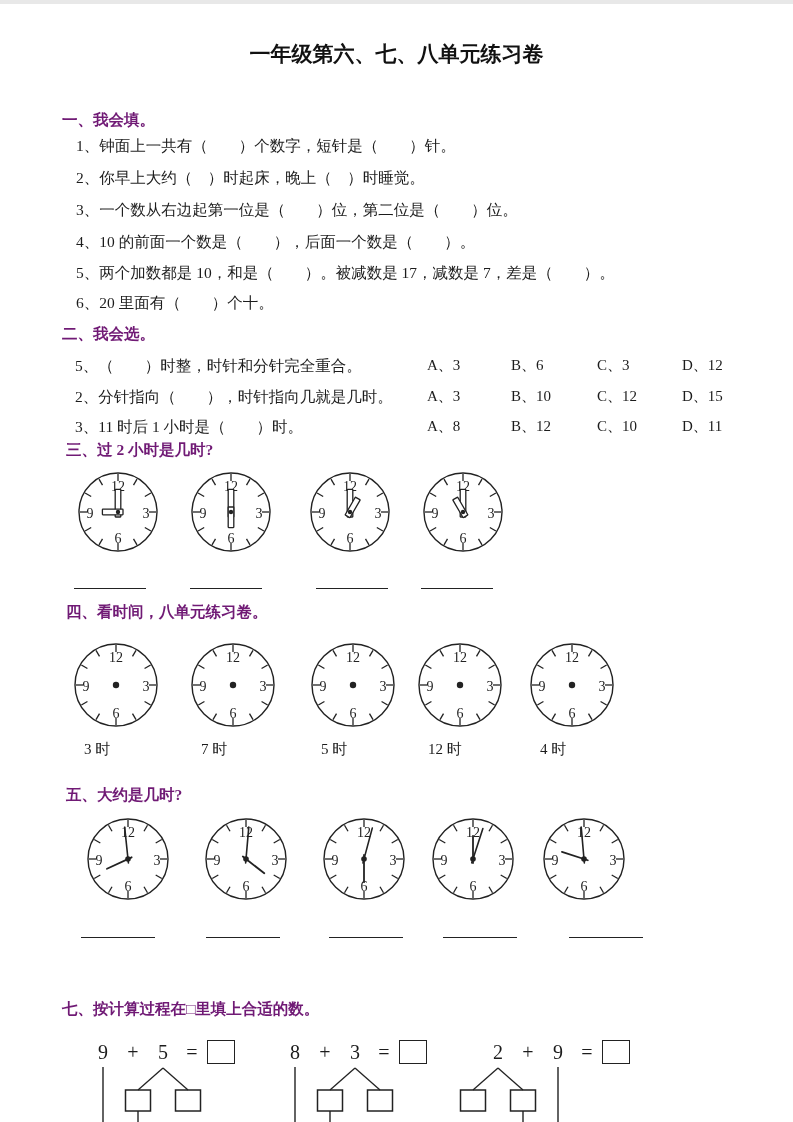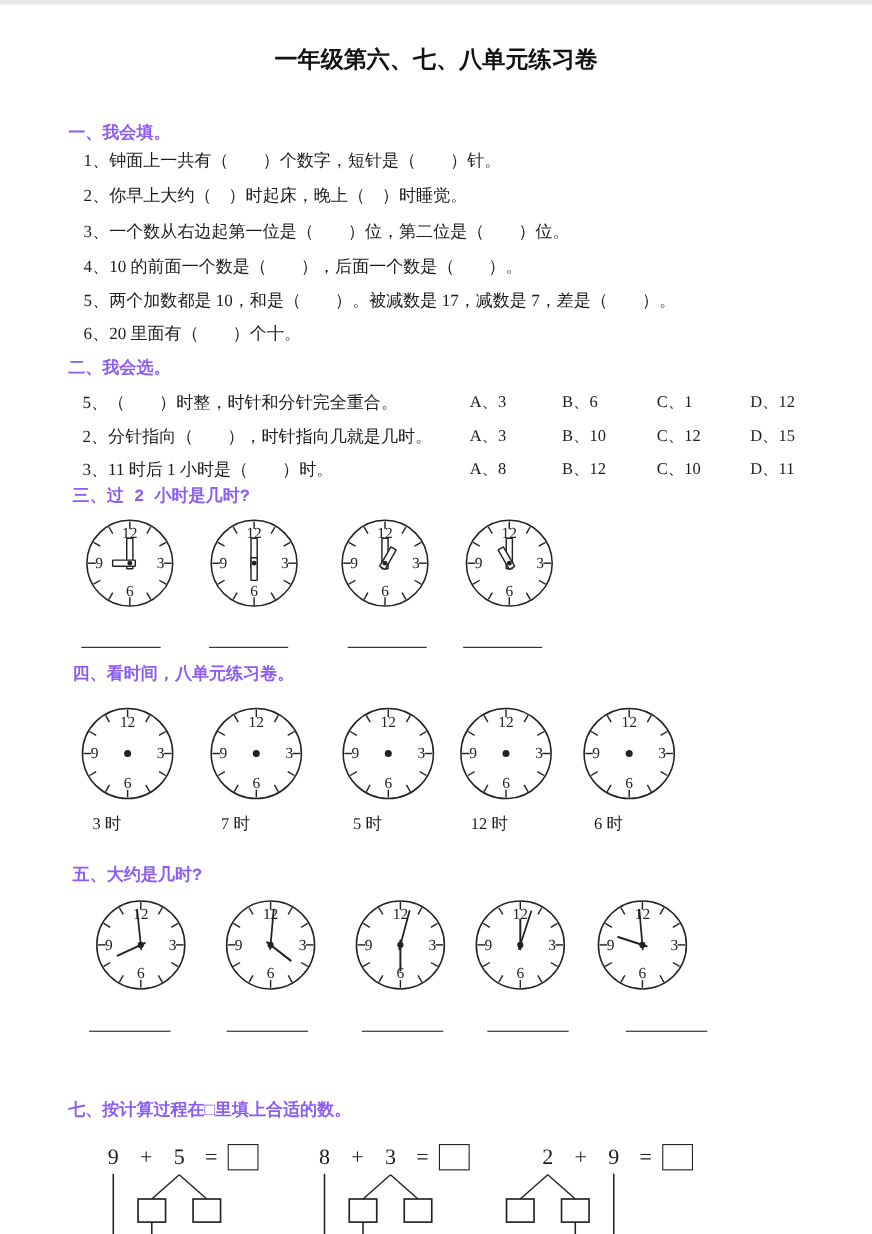--- a/index.html
+++ b/index.html
@@ -4,22 +4,22 @@
 <style>
   html,body{margin:0;padding:0;background:#e8e8e8;}
   .page{position:relative;width:766px;height:1122px;background:#ffffff;margin:4px auto;
         font-family:"Liberation Serif",serif;color:#1c1c1c;overflow:hidden;padding-left:33px;}
   .title{position:absolute;left:0;top:36px;width:793px;text-align:center;
          font-family:"Liberation Sans",sans-serif;font-weight:bold;font-size:21px;color:#111;}
   .name-row{position:absolute;left:214px;top:72px;font-size:15.5px;white-space:nowrap;}
   .name-row .lbl{display:inline-block;}
   .uline{display:inline-block;border-bottom:1.2px solid #777;height:16px;vertical-align:bottom;}
   .w80{width:80px;} .w85{width:85px;} .w95{width:97px;}
-  .h{position:absolute;font-family:Liberation Mono, monospace;font-weight:bold;
-     font-size:15.5px;color:#8b5cf6;white-space:nowrap;}
+  .h{position:absolute;font-family:Liberation Serif, serif;font-weight:bold;
+     font-size:15.5px;color:#701a75;white-space:nowrap;}
   .q{position:absolute;font-size:15.5px;white-space:nowrap;}
   .opt{position:absolute;font-size:15px;white-space:nowrap;}
   .ansline{position:absolute;border-bottom:1.7px solid #222;height:0;}
   .clabel{position:absolute;width:64px;margin-left:-32px;text-align:left;font-size:15px;}
   .eqd{position:absolute;width:24px;margin-left:-12px;text-align:center;font-size:20px;}
   .eqbox{position:absolute;border:1.6px solid #222;background:#fff;}
   #art{position:absolute;left:0;top:0;}
 </style>
 </head>
 <body>
@@ -37,21 +37,21 @@
       <div class="q" style="left:76px;top:228px">4、10 的前面一个数是（　　），后面一个数是（　　）。</div>
       <div class="q" style="left:76px;top:259px">5、两个加数都是 10，和是（　　）。被减数是 17，减数是 7，差是（　　）。</div>
       <div class="q" style="left:76px;top:289px">6、20 里面有（　　）个十。</div>
     </div>
 
   <div class="h" style="left:62px;top:320px">二、我会选。</div>
   <div id="s2">
       <div class="q" style="left:75px;top:352px">5、（　　）时整，时针和分针完全重合。</div>
       <div class="opt" style="left:427px;top:352px">A、3</div>
       <div class="opt" style="left:511px;top:352px">B、6</div>
-      <div class="opt" style="left:597px;top:352px">C、1</div>
+      <div class="opt" style="left:597px;top:352px">C、3</div>
       <div class="opt" style="left:682px;top:352px">D、12</div>
       <div class="q" style="left:75px;top:383px">2、分针指向（　　），时针指向几就是几时。</div>
       <div class="opt" style="left:427px;top:383px">A、3</div>
       <div class="opt" style="left:511px;top:383px">B、10</div>
       <div class="opt" style="left:597px;top:383px">C、12</div>
       <div class="opt" style="left:682px;top:383px">D、15</div>
       <div class="q" style="left:75px;top:413px">3、11 时后 1 小时是（　　）时。</div>
       <div class="opt" style="left:427px;top:413px">A、8</div>
       <div class="opt" style="left:511px;top:413px">B、12</div>
       <div class="opt" style="left:597px;top:413px">C、10</div>
@@ -389,21 +389,21 @@
     </svg>
   <div id="overlay">
       <div class="ansline" style="left:74px;top:584px;width:72px"></div>
       <div class="ansline" style="left:190px;top:584px;width:72px"></div>
       <div class="ansline" style="left:316px;top:584px;width:72px"></div>
       <div class="ansline" style="left:421px;top:584px;width:72px"></div>
       <div class="clabel" style="left:116px;top:736px">3 时</div>
       <div class="clabel" style="left:233px;top:736px">7 时</div>
       <div class="clabel" style="left:353px;top:736px">5 时</div>
       <div class="clabel" style="left:460px;top:736px">12 时</div>
-      <div class="clabel" style="left:572px;top:736px">6 时</div>
+      <div class="clabel" style="left:572px;top:736px">4 时</div>
       <div class="ansline" style="left:81px;top:933px;width:74px"></div>
       <div class="ansline" style="left:206px;top:933px;width:74px"></div>
       <div class="ansline" style="left:329px;top:933px;width:74px"></div>
       <div class="ansline" style="left:443px;top:933px;width:74px"></div>
       <div class="ansline" style="left:569px;top:933px;width:74px"></div>
       <div class="eqd" style="left:103px;top:1037px">9</div>
       <div class="eqd" style="left:133px;top:1037px">+</div>
       <div class="eqd" style="left:163px;top:1037px">5</div>
       <div class="eqd" style="left:192px;top:1037px">=</div>
       <div class="eqbox" style="left:207px;top:1036px;width:26px;height:22px"></div>

